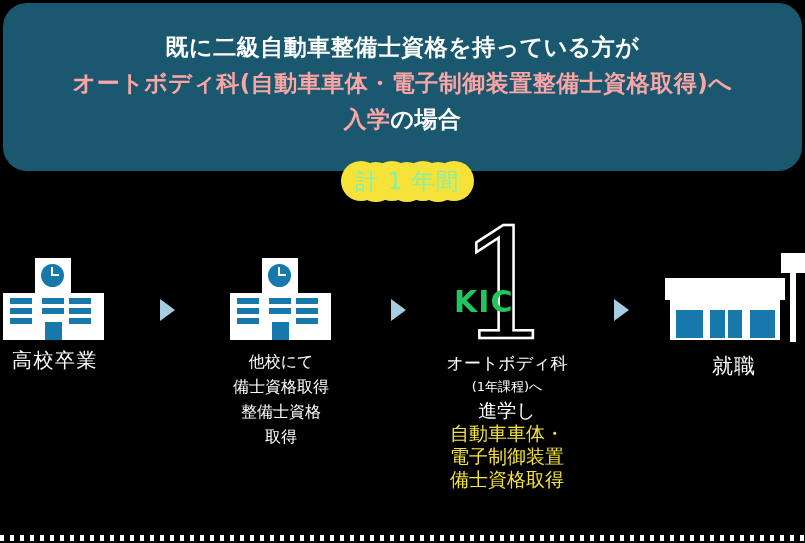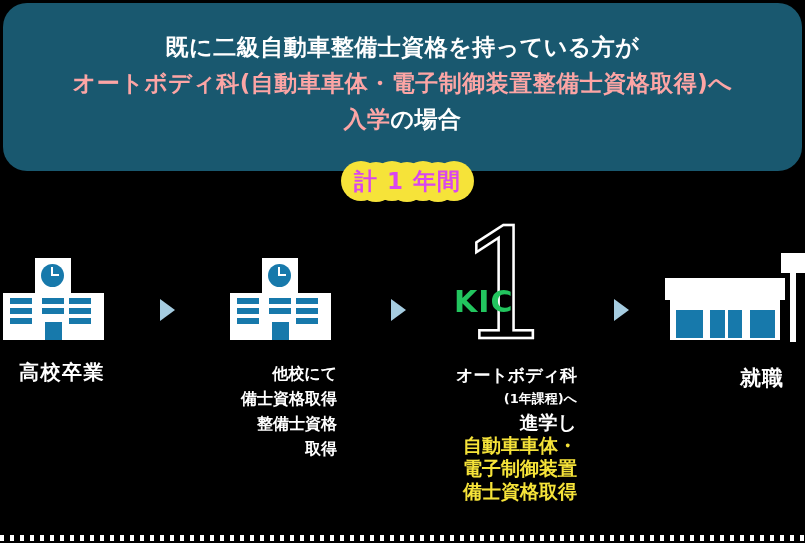--- a/index.html
+++ b/index.html
@@ -26,21 +26,21 @@
   
   .badge { position: absolute; left: 341px; top: 161px; width: 133px; height: 41px; z-index: 5; }
   .bubble { position: absolute; width: 40px; height: 40px; border-radius: 50%; background: #F6E339; }
   .b1 { left: 0;   top: 0; }  .b2 { left: 31px; top: 0; }
   .b3 { left: 62px; top: 0; } .b4 { left: 93px; top: 0; }
   .b5 { left: 15px; top: 1px; } .b6 { left: 46px; top: 1px; } .b7 { left: 77px; top: 1px; }
   .badge-core { position: absolute; left: 10px; top: 8px; width: 113px; height: 25px; background: #F6E339; }
   .badge-label {
     position: absolute; left: 0; top: 0; width: 100%; height: 41px;
     line-height: 41px; text-align: center;
-    font-size: 23px; font-weight: 700; color: #d946ef; letter-spacing: 1px;
+    font-size: 23px; font-weight: 400; color: #86efac; letter-spacing: 1px;
   }
 
   
   .school { position: absolute; width: 101px; height: 82px; }
   .tower  { position: absolute; left: 32px; top: 0; width: 36px; height: 35px; background: #fff; }
   .clock  { position: absolute; left: 38px; top: 6px; width: 23px; height: 23px; border-radius: 50%; background: #1779AB; }
   .clock:before { content:""; position: absolute; left: 10px; top: 3px; width: 2px; height: 9px; background: #fff; }
   .clock:after  { content:""; position: absolute; left: 11px; top: 10px; width: 7px; height: 2px; background: #fff; }
   .sbody  { position: absolute; left: 0; top: 35px; width: 101px; height: 47px; background: #fff; }
   .stripe { position: absolute; width: 22px; height: 6px; background: #1779AB; }
@@ -71,21 +71,21 @@
     text-align: center; color: transparent;
     -webkit-text-stroke: 2.5px #FFFFFF;
   }
   .kic {
     position: absolute; left: 454px; top: 284px; width: 104px;
     text-align: left; font-size: 30px; font-weight: 800;
     letter-spacing: 1px; color: #22c55e; z-index: 3;
   }
 
   
-  .lbl { position: absolute; color: #FFFFFF; font-weight: 700; text-align: right; margin-top: 12px; }
+  .lbl { position: absolute; color: #FFFFFF; font-weight: 400; text-align: center; }
   .lbl-1 { left: 5px;   top: 347px; width: 100px; font-size: 20px; letter-spacing: 1.5px; }
   .lbl-2 { left: 225px; top: 349px; width: 112px; font-size: 16px; line-height: 25px; }
   .lbl-3 { left: 437px; top: 351px; width: 140px; }
   .l-main   { font-size: 17px; line-height: 25px; }
   .l-small  { font-size: 13px; line-height: 22px; }
   .l-main2  { font-size: 19px; line-height: 24px; }
   .l-yellow { font-size: 19px; line-height: 23px; color: #F6E339; }
   .lbl-4 { left: 684px; top: 352px; width: 100px; font-size: 21px; letter-spacing: 1px; }
 
   

